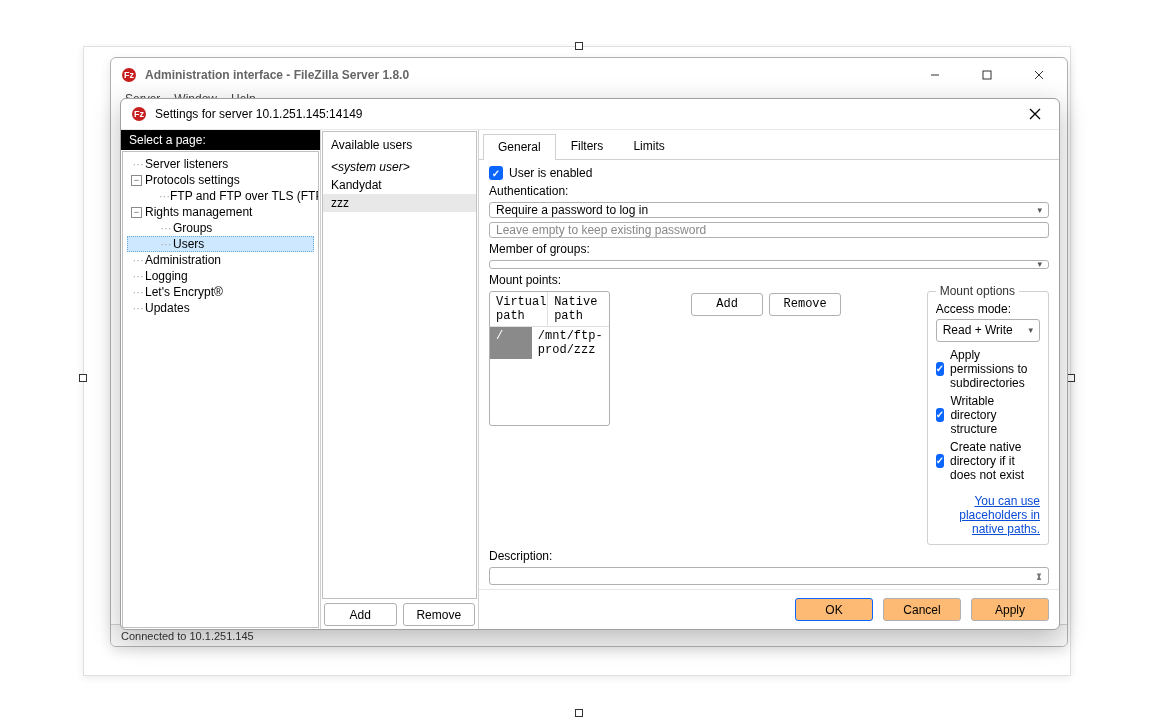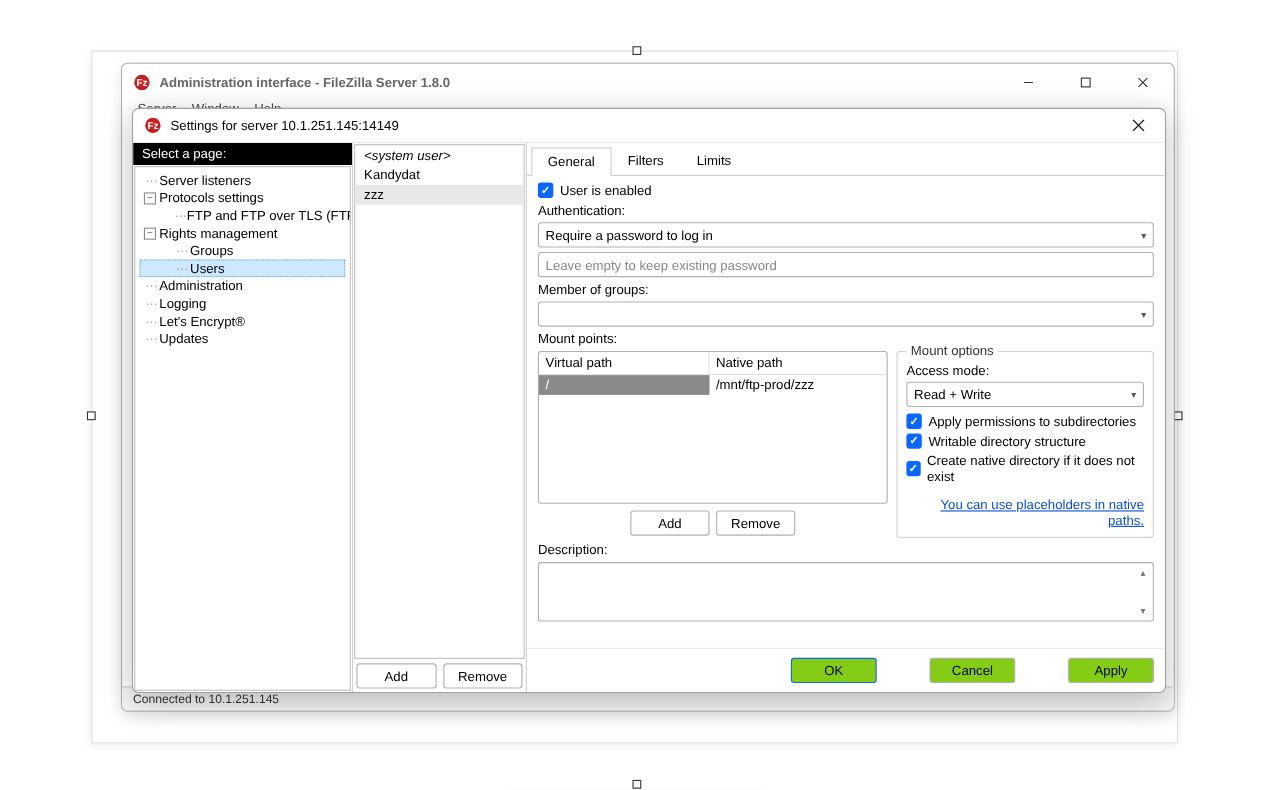--- a/index.html
+++ b/index.html
@@ -60,21 +60,21 @@
 .mt-row > div:first-child { width: 49%; }
 .mt-row > div:last-child { flex: 1; }
 .mt-row.sel > div:first-child { background: #8a8a8a; color: #fff; }
 .mount-opts { width: 234px; border: 1px solid #d0d0d0; border-radius: 3px; padding: 0 8px 8px; position: relative; }
 .grp-title { position: absolute; top: -8px; left: 8px; background: #fff; padding: 0 4px; font-size: 12px; color: #333; }
 .mount-btns { display: flex; gap: 6px; justify-content: center; padding: 2px 0; width: 305px; }
 .link { color: #0a4dd6; text-decoration: underline; font-size: 12px; }
 .desc-box { border: 1px solid #b0b0b0; border-radius: 3px; height: 54px; position: relative; background: #fff; }
 .scroll-arrow { position: absolute; right: 2px; width: 14px; height: 14px; display: flex; align-items: center; justify-content: center; color: #777; font-size: 9px; }
 .dlg-footer { display: flex; justify-content: flex-end; gap: 10px; padding: 8px 10px; border-top: 1px solid #e8e8e8; }
-.fbtn { width: 78px; height: 23px; border: 1px solid #b0b0b0; border-radius: 3px; background: #84cc16; font-size: 12px; cursor: pointer; display: flex; align-items: center; justify-content: center; margin-left: 38px; }
+.fbtn { width: 78px; height: 23px; border: 1px solid #b0b0b0; border-radius: 3px; background: #fdba74; font-size: 12px; cursor: pointer; display: flex; align-items: center; justify-content: center; }
 .fbtn.primary { border-color: #0a66ff; }
 </style>
 </head>
 <body>
 
 <div class="canvas-bg"></div>
 <div class="bg-rect"></div>
 <div class="sel-handle" style="top:42px; left:575px;"></div>
 <div class="sel-handle" style="top:374px; left:79px;"></div>
 <div class="sel-handle" style="top:374px; left:1067px;"></div>
@@ -175,20 +175,21 @@
         <div class="tree-row ind1">
             <span class="tree-branch">⋯</span>
             <span>Updates</span>
           </div>
       </div>
     </div>
 
     <div class="mid-col">
       <div class="right-header" style="visibility:hidden;height:0;padding:0;overflow:hidden;">x</div>
       <div class="users-list">
+        <div class="users-list-hdr">Available users</div>
         <div class="u-row sys">&lt;system user&gt;</div>
         <div class="u-row">Kandydat</div>
         <div class="u-row sel">zzz</div>
       </div>
       <div class="btn-row">
         <div class="wbtn">Add</div>
         <div class="wbtn">Remove</div>
       </div>
     </div>
 
@@ -209,21 +210,21 @@
           <span class="arrow">▾</span>
         </div>
         <input class="txt-input" placeholder="Leave empty to keep existing password" style="">
         <span class="lbl">Member of groups:</span>
         <div class="sel-box">
           <span></span>
           <span class="arrow">▾</span>
         </div>
         <span class="lbl">Mount points:</span>
         <div class="mount-area">
-          <div style="flex:1; display:flex; flex-direction:column; gap:4px;">
+          <div style="flex:1; display:flex; flex-direction:row; gap:4px;font-family:Liberation Mono, monospace;">
             <div class="mount-table">
               <div class="mt-hdr">
                 <div>Virtual path</div>
                 <div>Native path</div>
               </div>
               <div class="mt-row sel">
                 <div>/</div>
                 <div>/mnt/ftp-prod/zzz</div>
               </div>
             </div>

